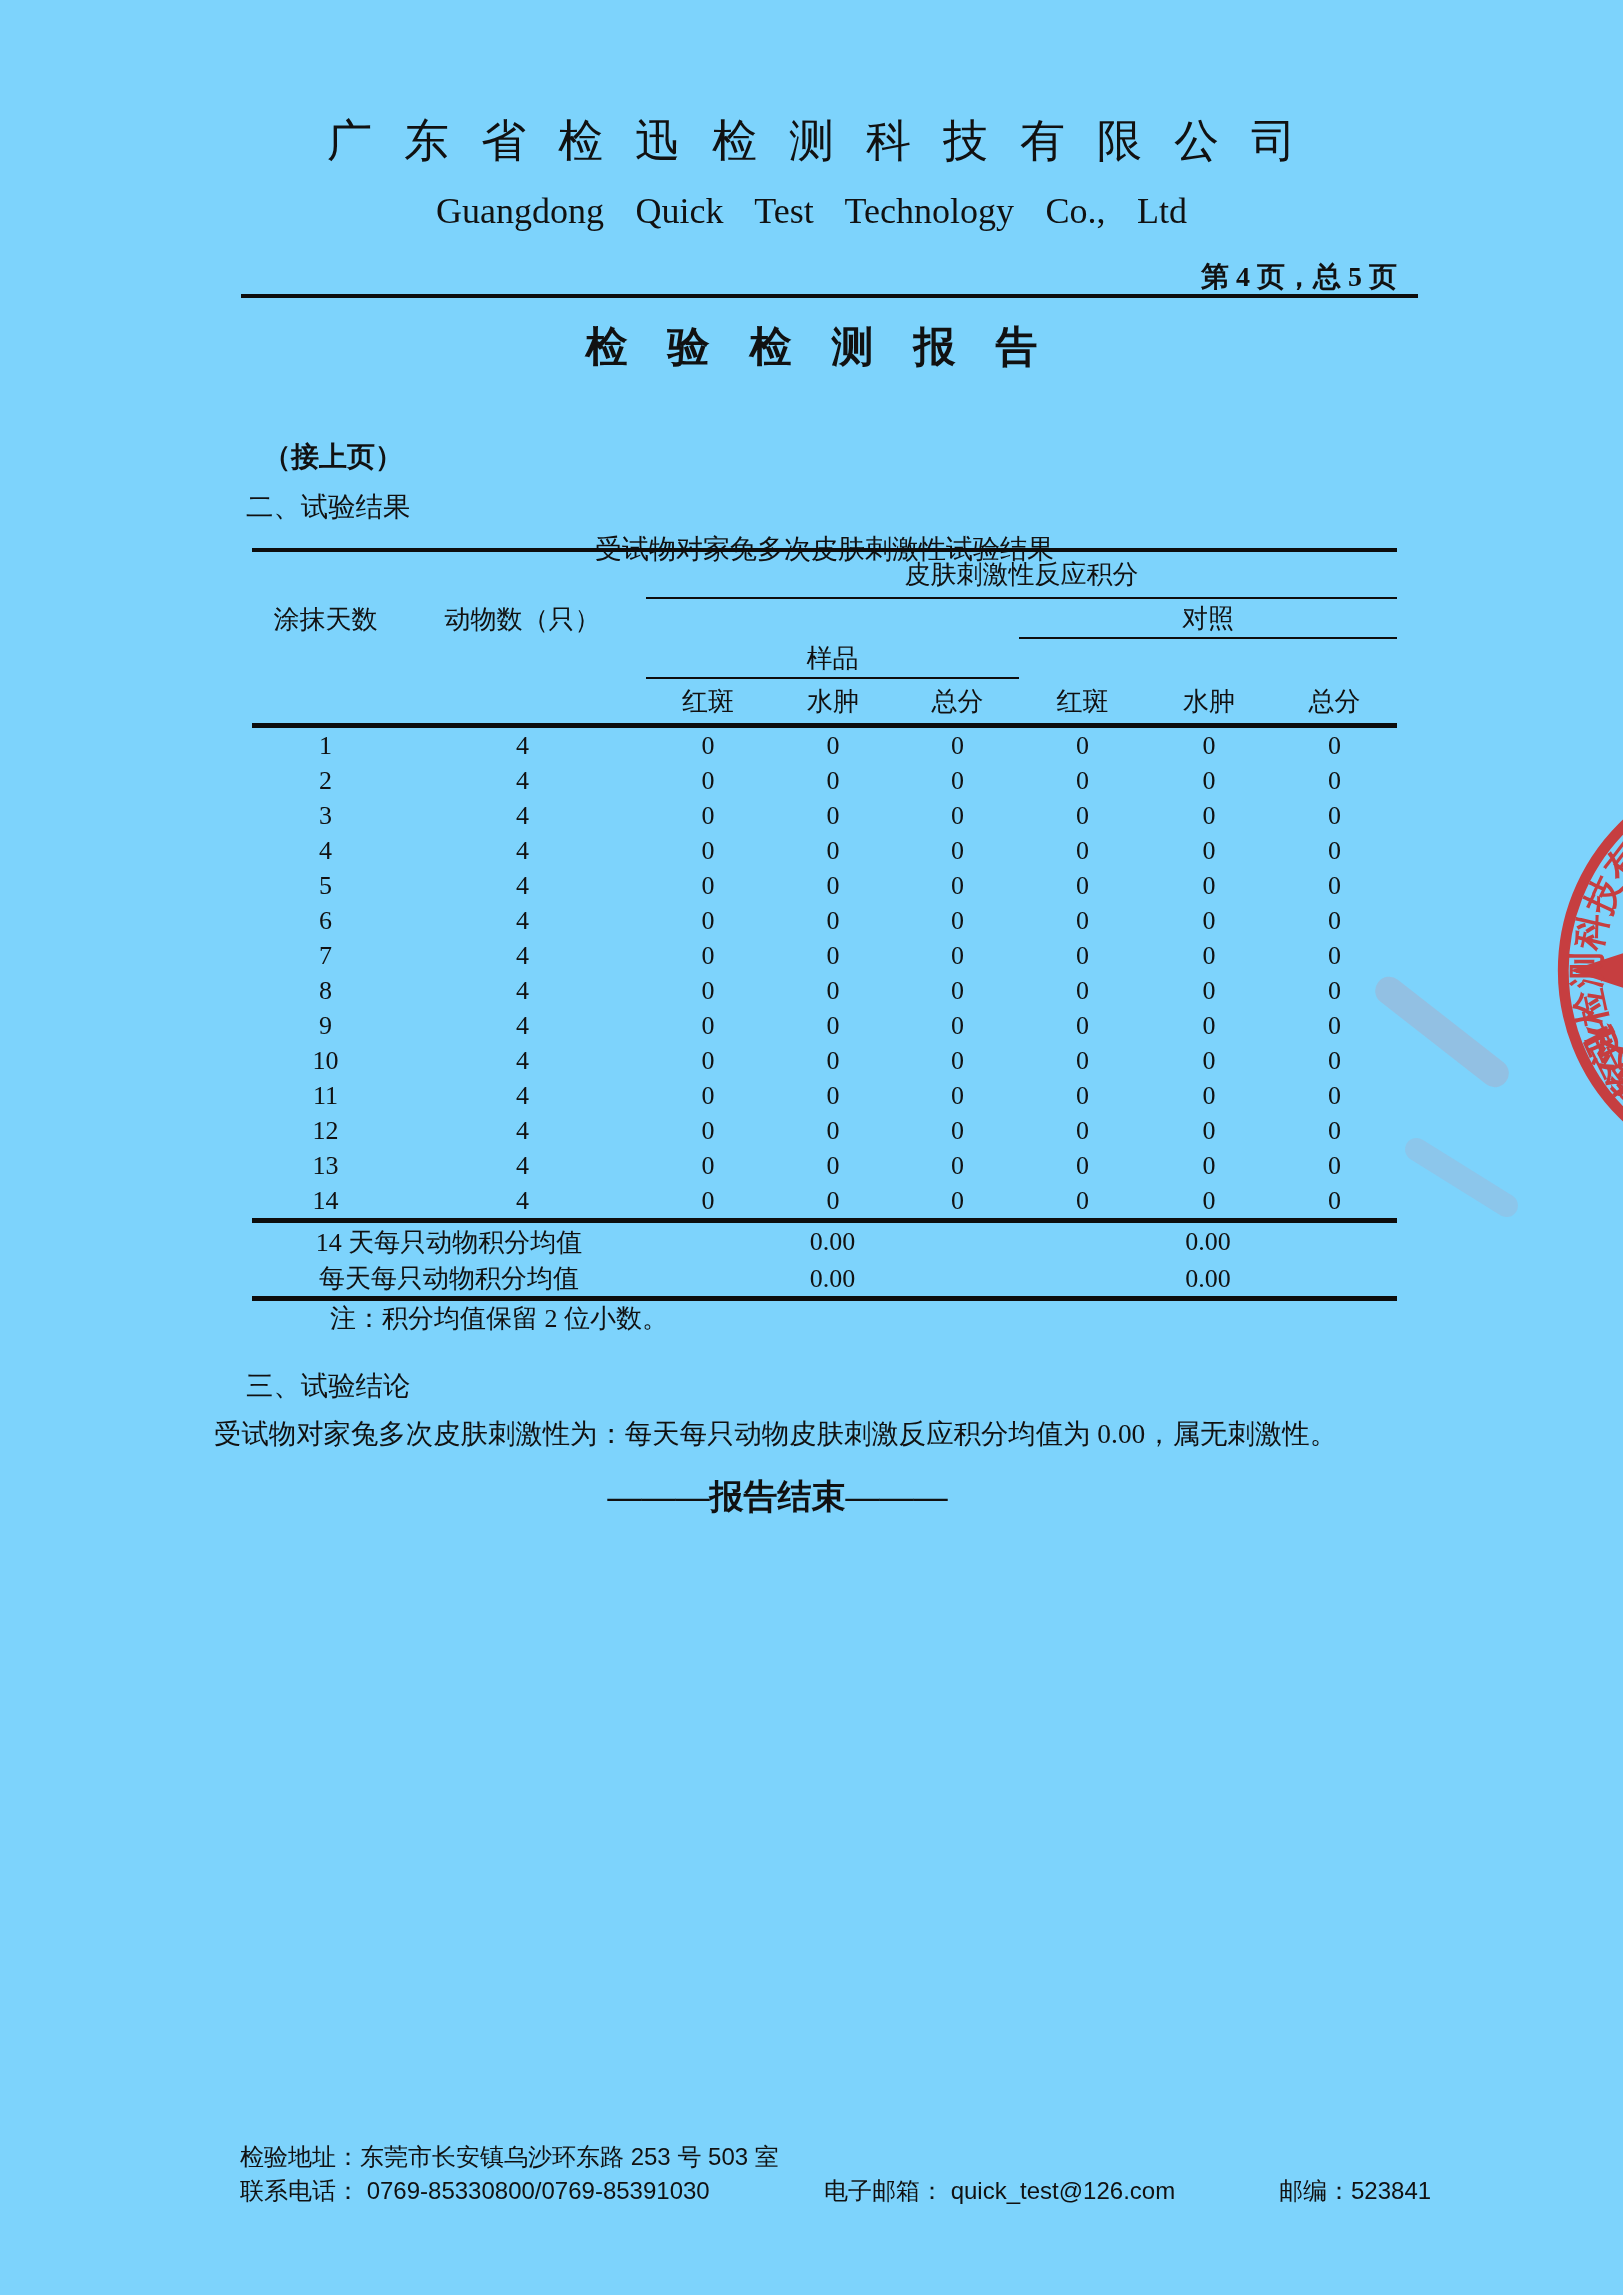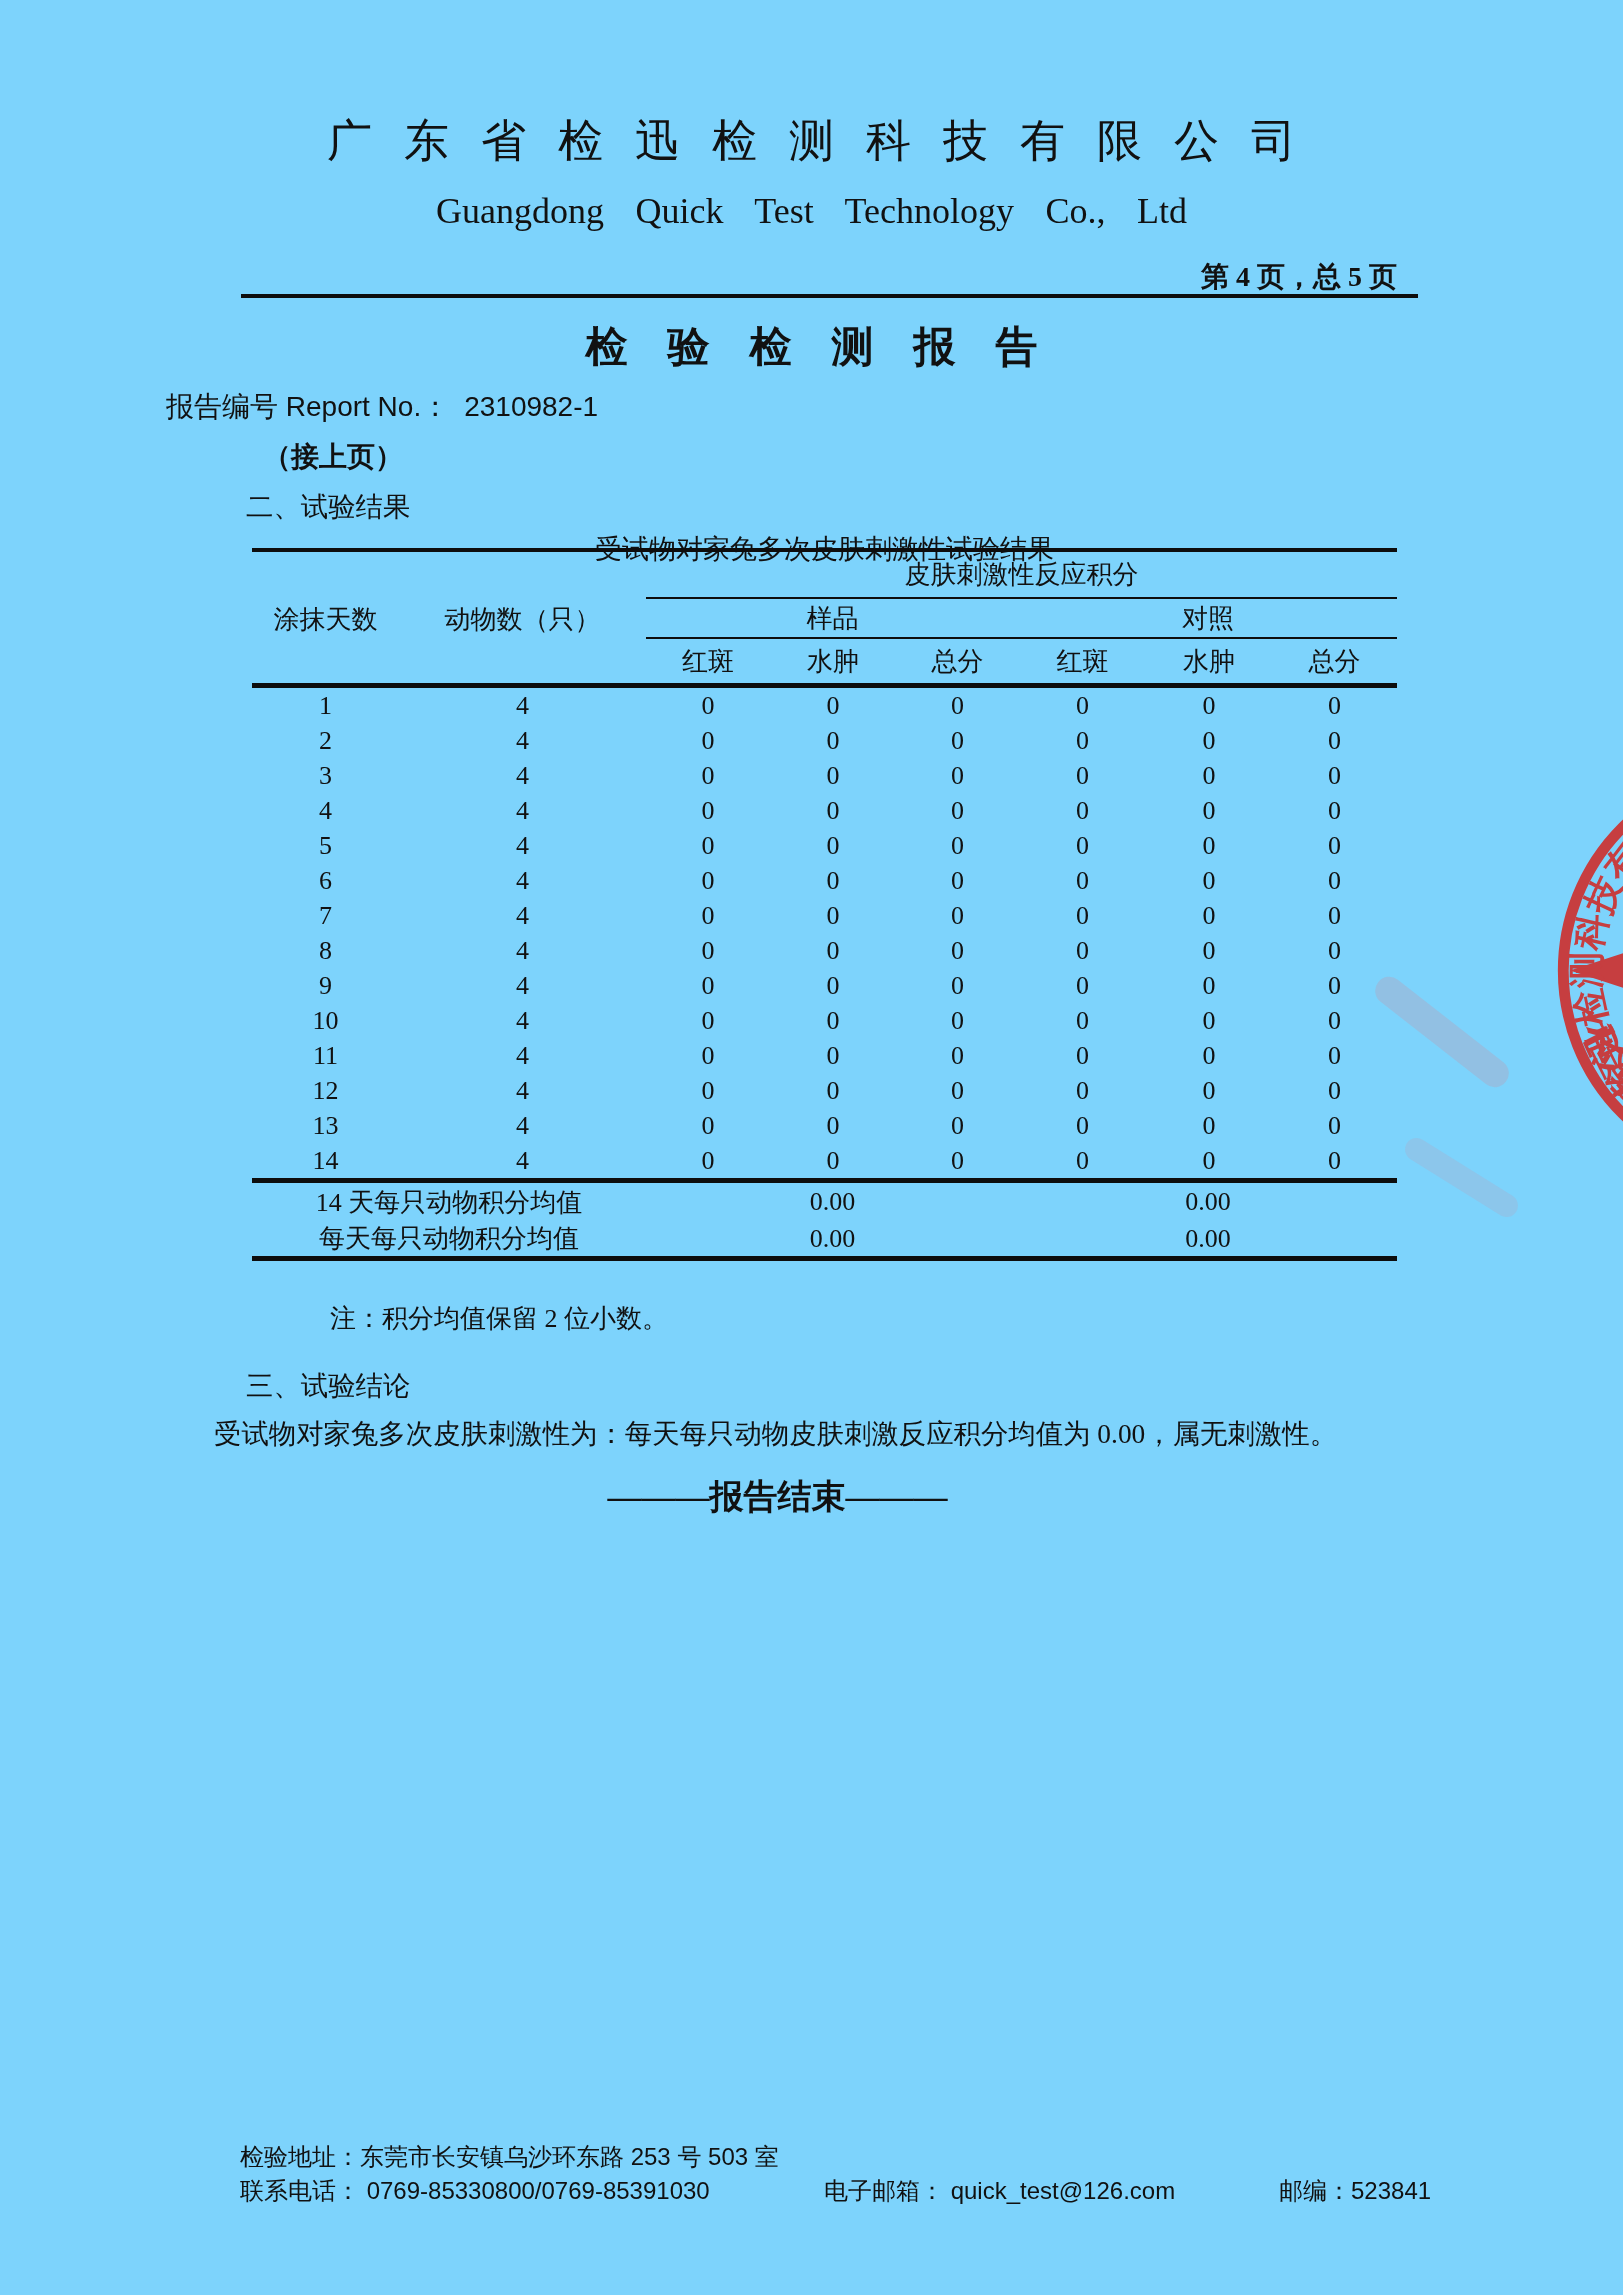--- a/index.html
+++ b/index.html
@@ -90,38 +90,35 @@
 <body>
 
 <div class="page">
 
   <div class="abs company-cn">广东省检迅检测科技有限公司</div>
   <div class="abs company-en">Guangdong Quick Test Technology Co., Ltd</div>
   <div class="abs page-num">第 4 页，总 5 页</div>
   <div class="abs head-rule"></div>
   <div class="abs doc-title">检验检测报告</div>
 
-  <div class="abs report-line">
-    <span>报告编号 Report No.：</span><span class="val">2310982-1</span>
-  </div>
 
   <div class="abs continued">（接上页）</div>
 
   <div class="abs sec-heading sec2">二、试验结果</div>
   <div class="abs table-title">受试物对家兔多次皮肤刺激性试验结果</div>
 
   <div class="abs tbl">
     <div class="grid8">
       <div class="cell h-row1 span-1-3"></div>
       <div class="cell h-row1 span-3-9 rule-b">皮肤刺激性反应积分</div>
 
       <div class="cell h-row2">涂抹天数</div>
       <div class="cell h-row2">动物数（只）</div>
+      <div class="cell h-row2 span-6-9 rule-b">对照</div>
       <div class="cell h-row2 span-3-6 rule-b">样品</div>
-      <div class="cell h-row2 span-6-9 rule-b">对照</div>
 
       <div class="cell h-row3 span-1-3"></div>
       <div class="cell h-row3">红斑</div>
       <div class="cell h-row3">水肿</div>
       <div class="cell h-row3">总分</div>
       <div class="cell h-row3">红斑</div>
       <div class="cell h-row3">水肿</div>
       <div class="cell h-row3">总分</div>
     </div>
 

